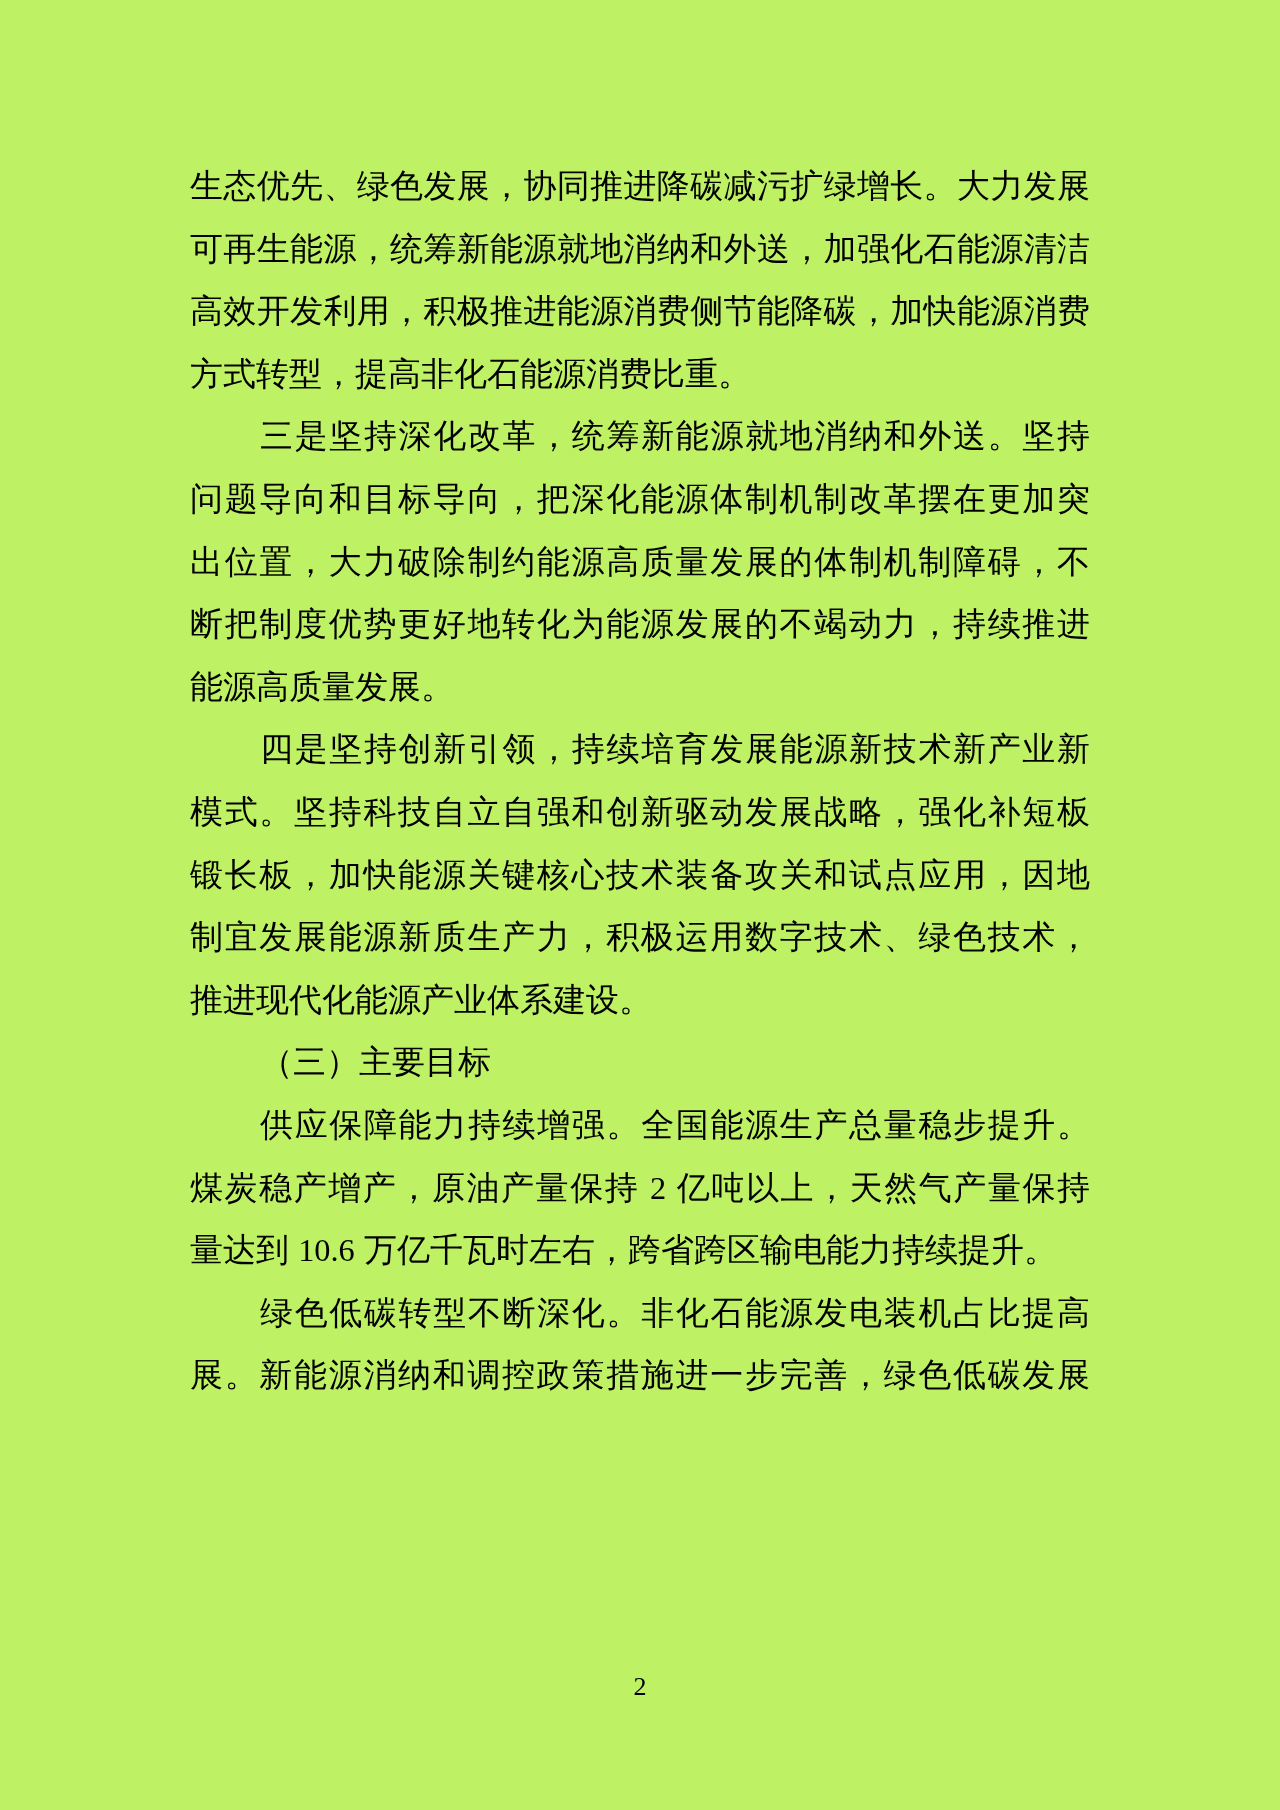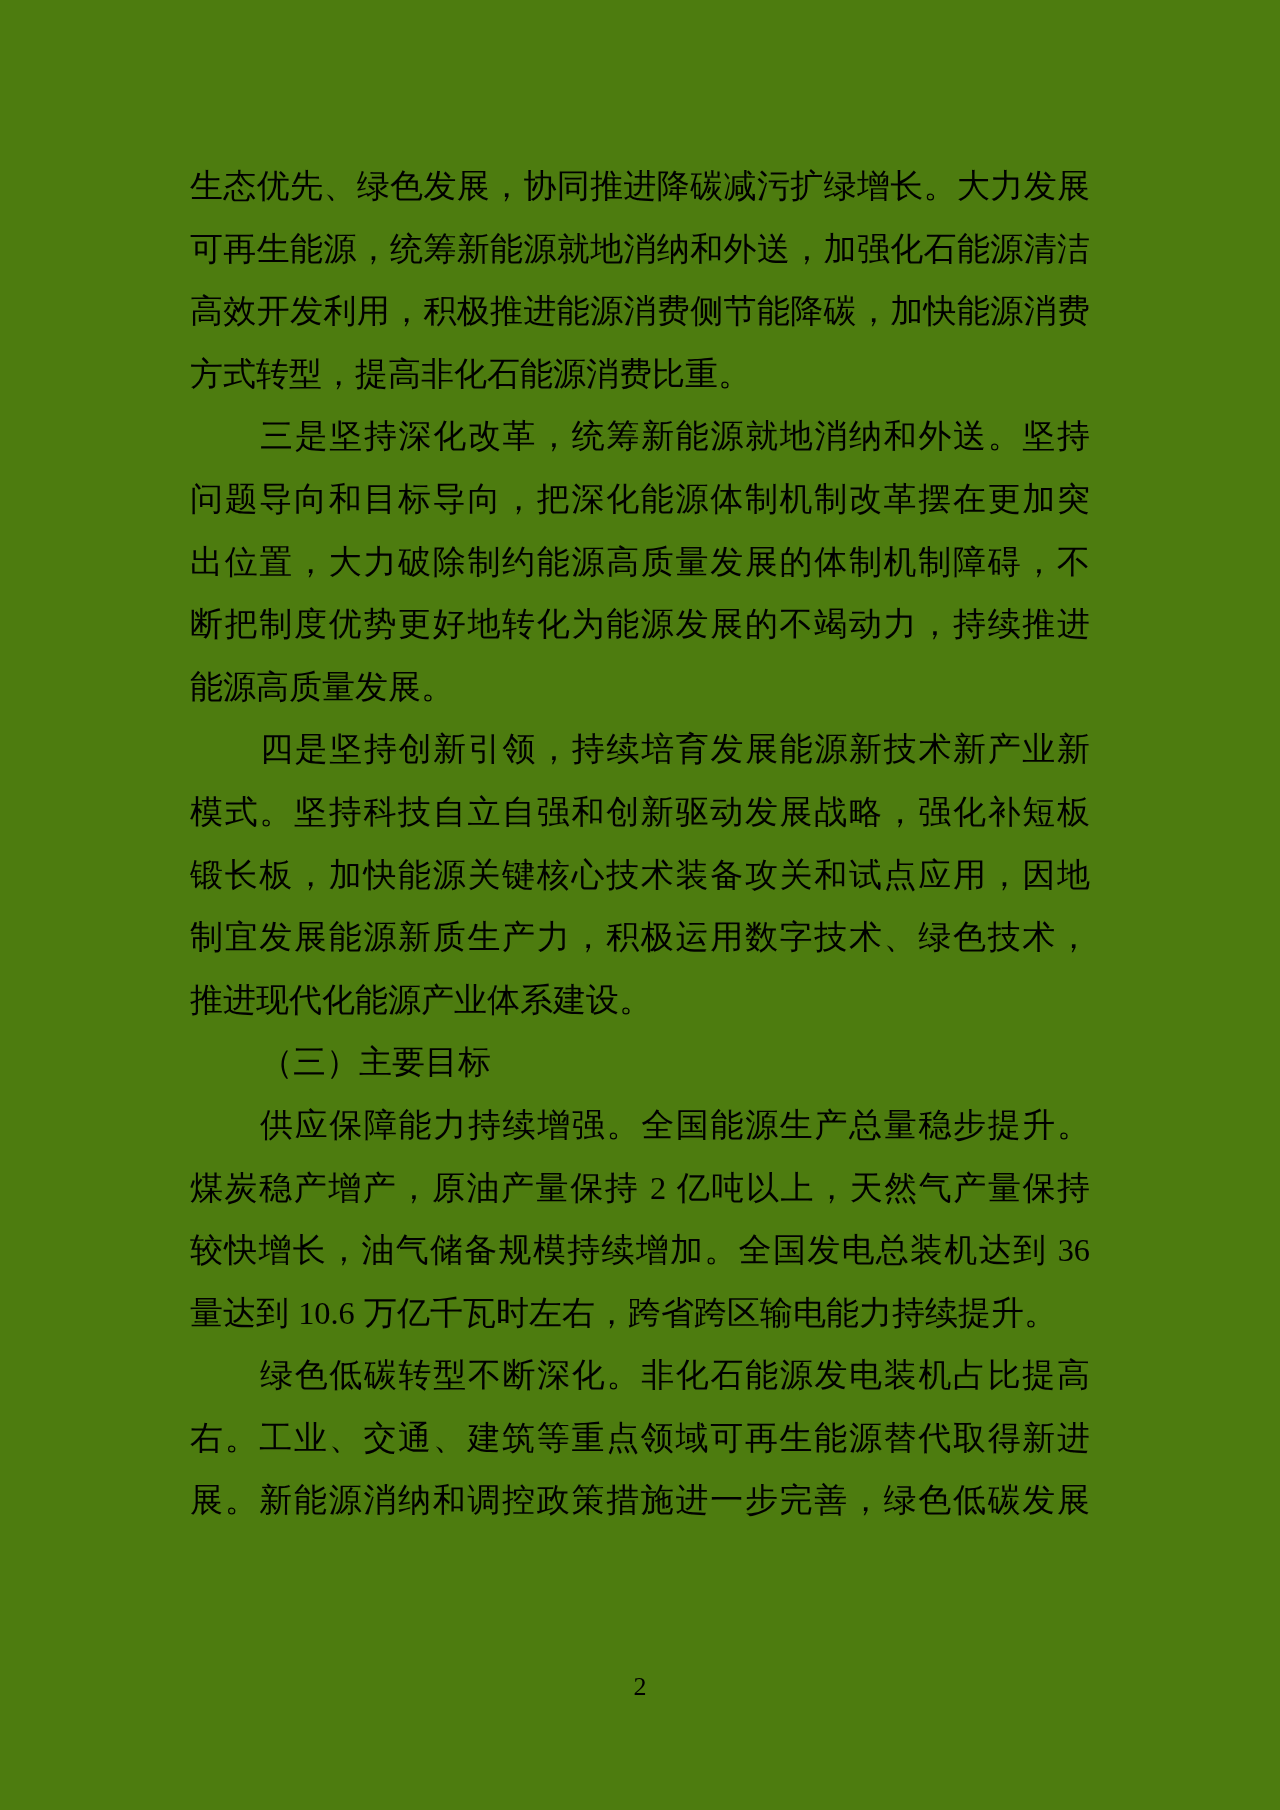--- a/index.html
+++ b/index.html
@@ -1,20 +1,20 @@
 <!DOCTYPE html>
 <html><head>
 <meta charset="utf-8">
 <style>
   html, body { margin: 0; padding: 0; }
   .page {
     position: relative;
     width: 1280px;
     height: 1810px;
-    background: #4d7c0f;
+    background: #bef264;
     overflow: hidden;
     font-family: "Liberation Sans", sans-serif;
   }
   .text-block {
     position: absolute;
     left: 190px;
     top: 155px;
     width: 900px;
     color: #000000;
     font-size: 33px;
@@ -63,20 +63,18 @@
       <div class="line">断把制度优势更好地转化为能源发展的不竭动力，持续推进</div>
       <div class="line para-end">能源高质量发展。</div>
       <div class="line indent">四是坚持创新引领，持续培育发展能源新技术新产业新</div>
       <div class="line">模式。坚持科技自立自强和创新驱动发展战略，强化补短板</div>
       <div class="line">锻长板，加快能源关键核心技术装备攻关和试点应用，因地</div>
       <div class="line">制宜发展能源新质生产力，积极运用数字技术、绿色技术，</div>
       <div class="line para-end">推进现代化能源产业体系建设。</div>
       <div class="line para-end indent">（三）主要目标</div>
       <div class="line indent">供应保障能力持续增强。全国能源生产总量稳步提升。</div>
       <div class="line">煤炭稳产增产，原油产量保持 <span class="num">2</span> 亿吨以上，天然气产量保持</div>
-      <div class="line">较快增长，油气储备规模持续增加。全国发电总装机达到 <span class="num">36</span></div>
       <div class="line para-end">量达到 <span class="num">10.6</span> 万亿千瓦时左右，跨省跨区输电能力持续提升。</div>
       <div class="line indent">绿色低碳转型不断深化。非化石能源发电装机占比提高</div>
-      <div class="line">右。工业、交通、建筑等重点领域可再生能源替代取得新进</div>
       <div class="line">展。新能源消纳和调控政策措施进一步完善，绿色低碳发展</div>
     </div>
   <div class="page-num">2</div>
 </div>
 
 </body></html>

